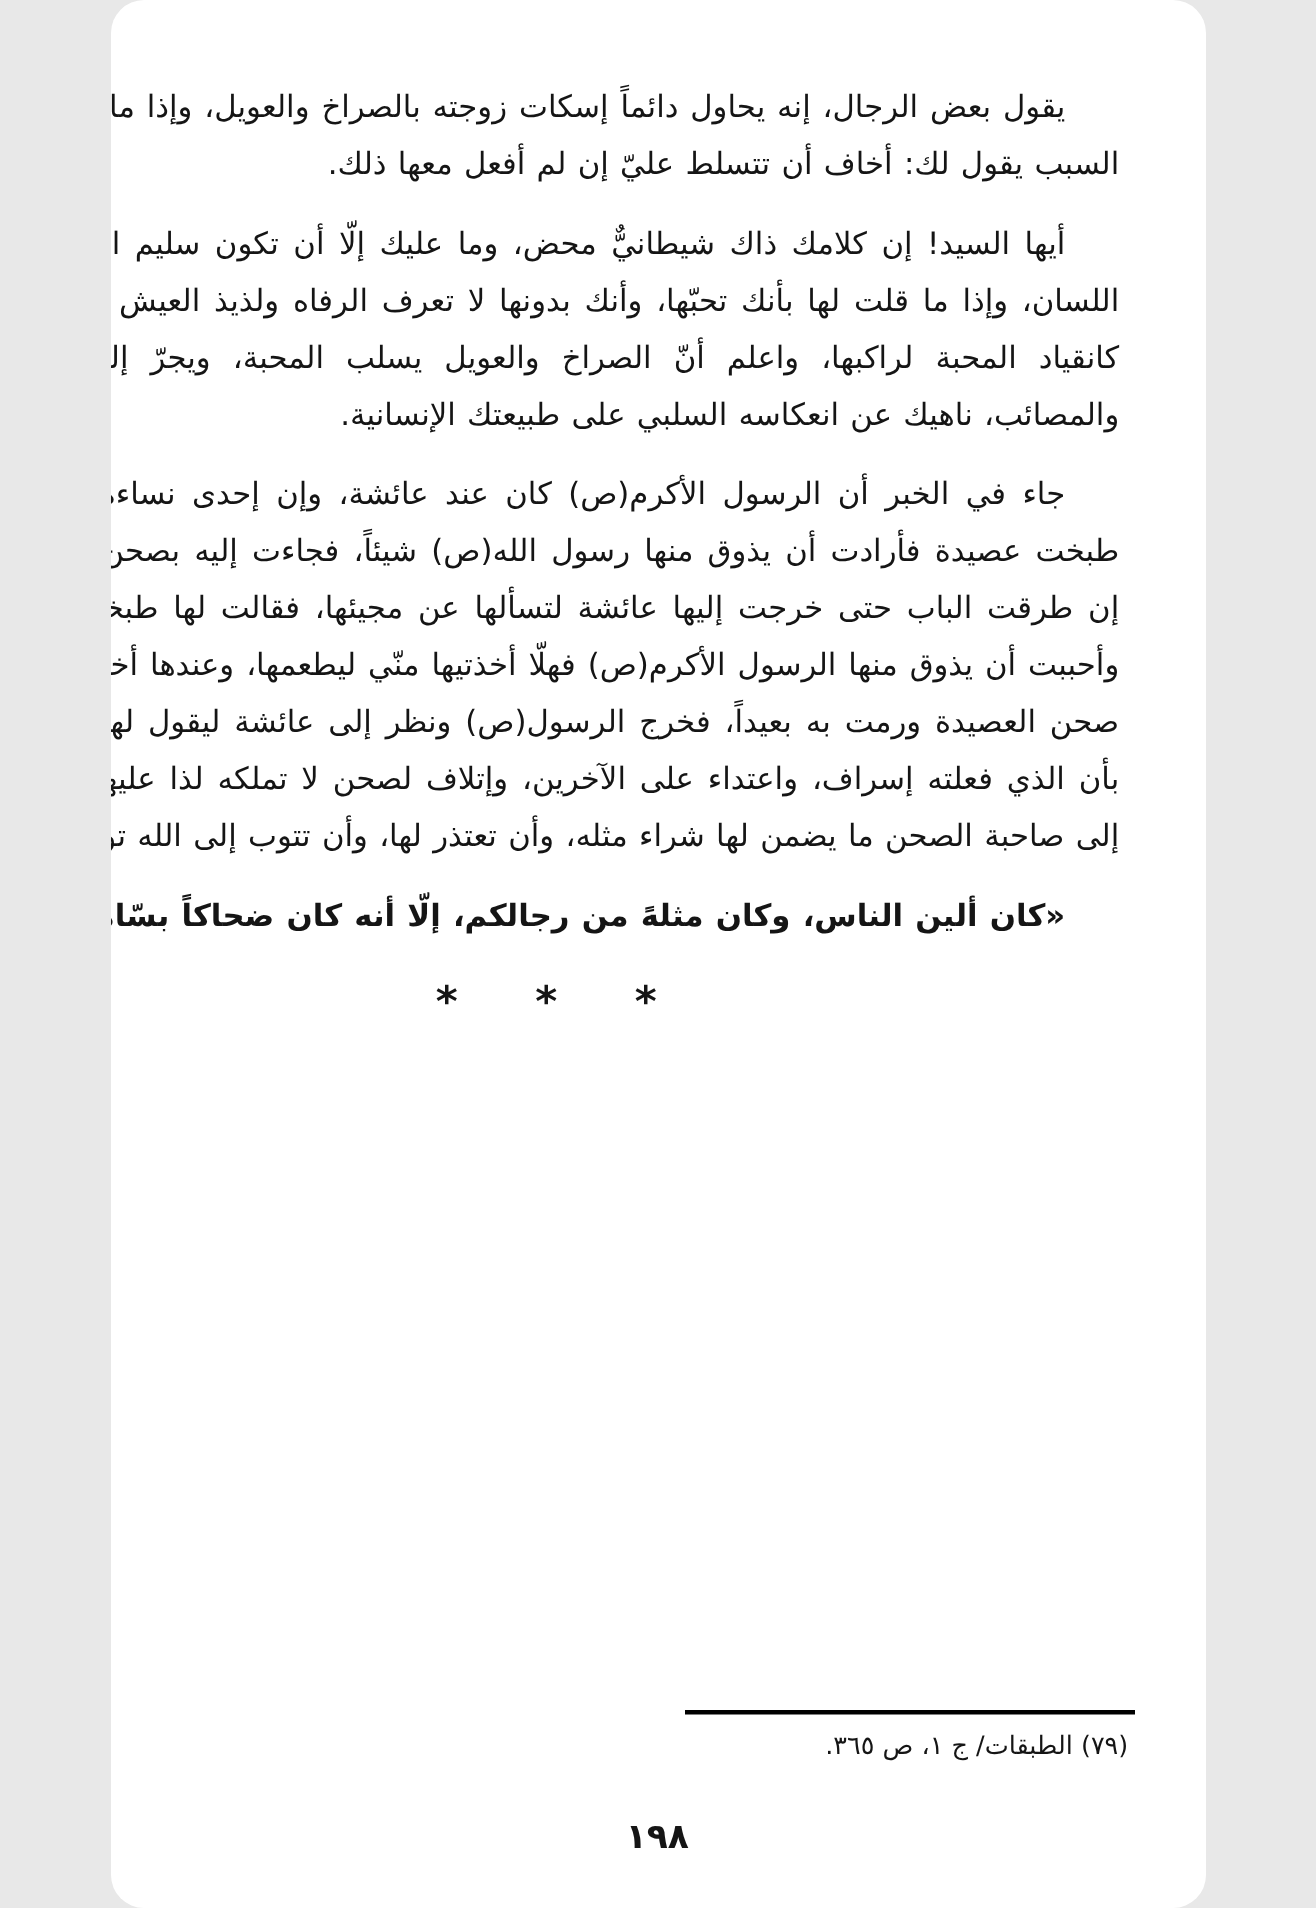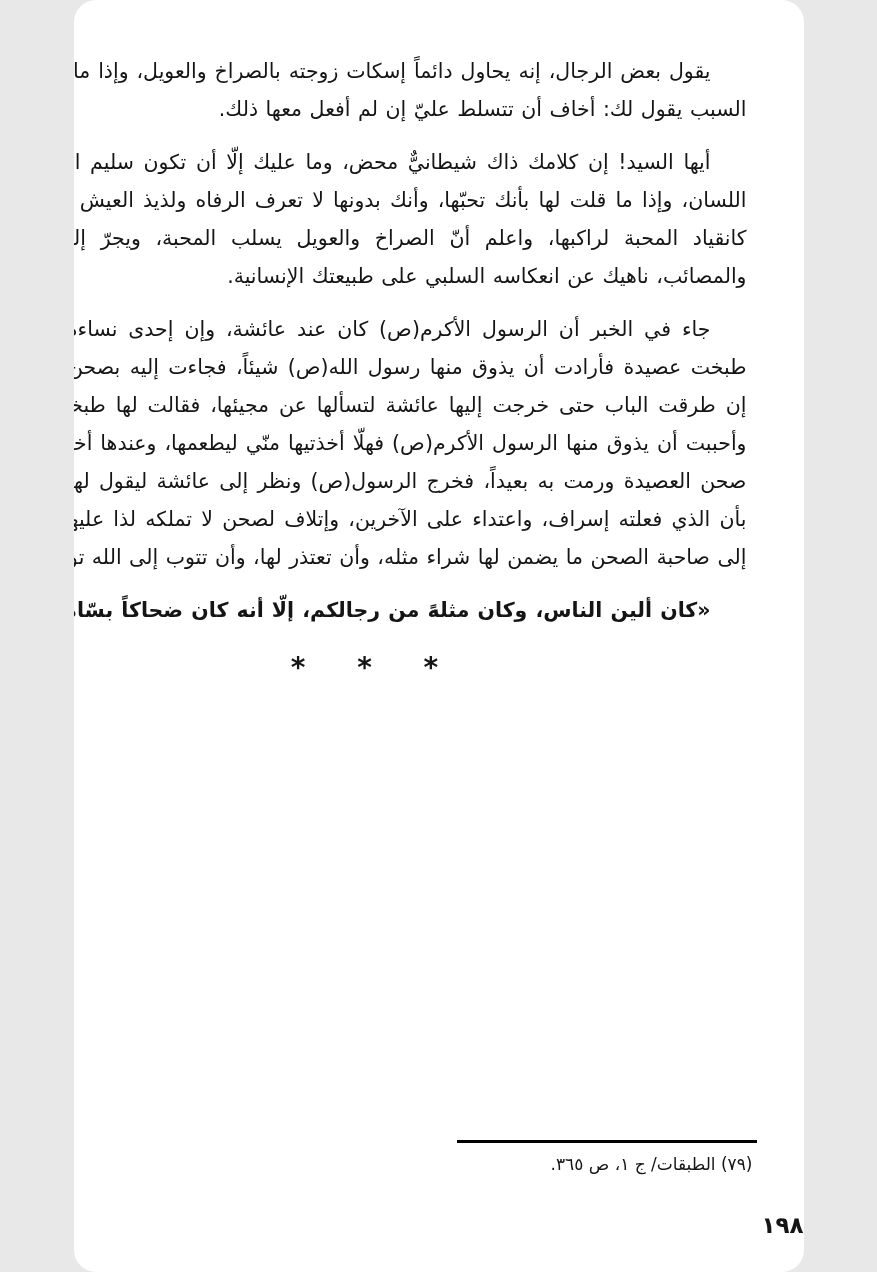--- a/index.html
+++ b/index.html
@@ -65,21 +65,21 @@
     font-size: 17px;
     line-height: 26px;
     text-align: right;
     padding-right: 4px;
   }
   .page-number {
     position: absolute;
     bottom: 34px;
     left: 0;
     right: 0;
-    text-align: right;
+    text-align: center;
     font-size: 23px;
     font-weight: 700;
     letter-spacing: 2px;
   }
 </style>
 </head>
 <body>
 
 <div class="page">
 

